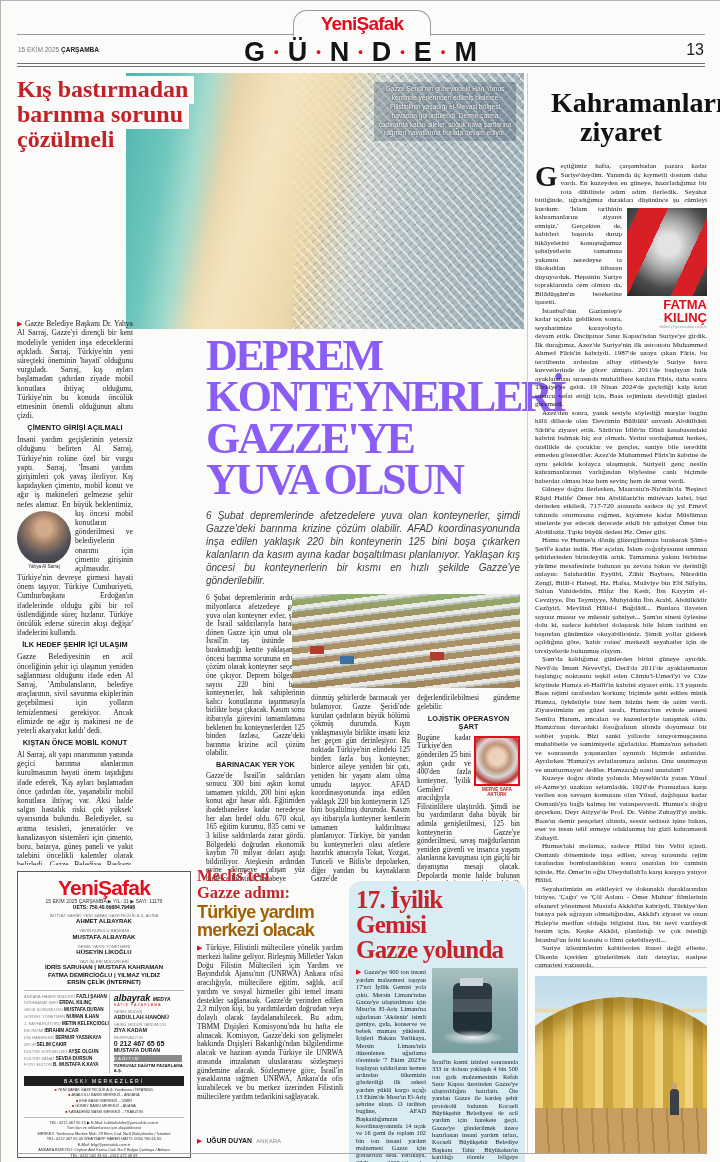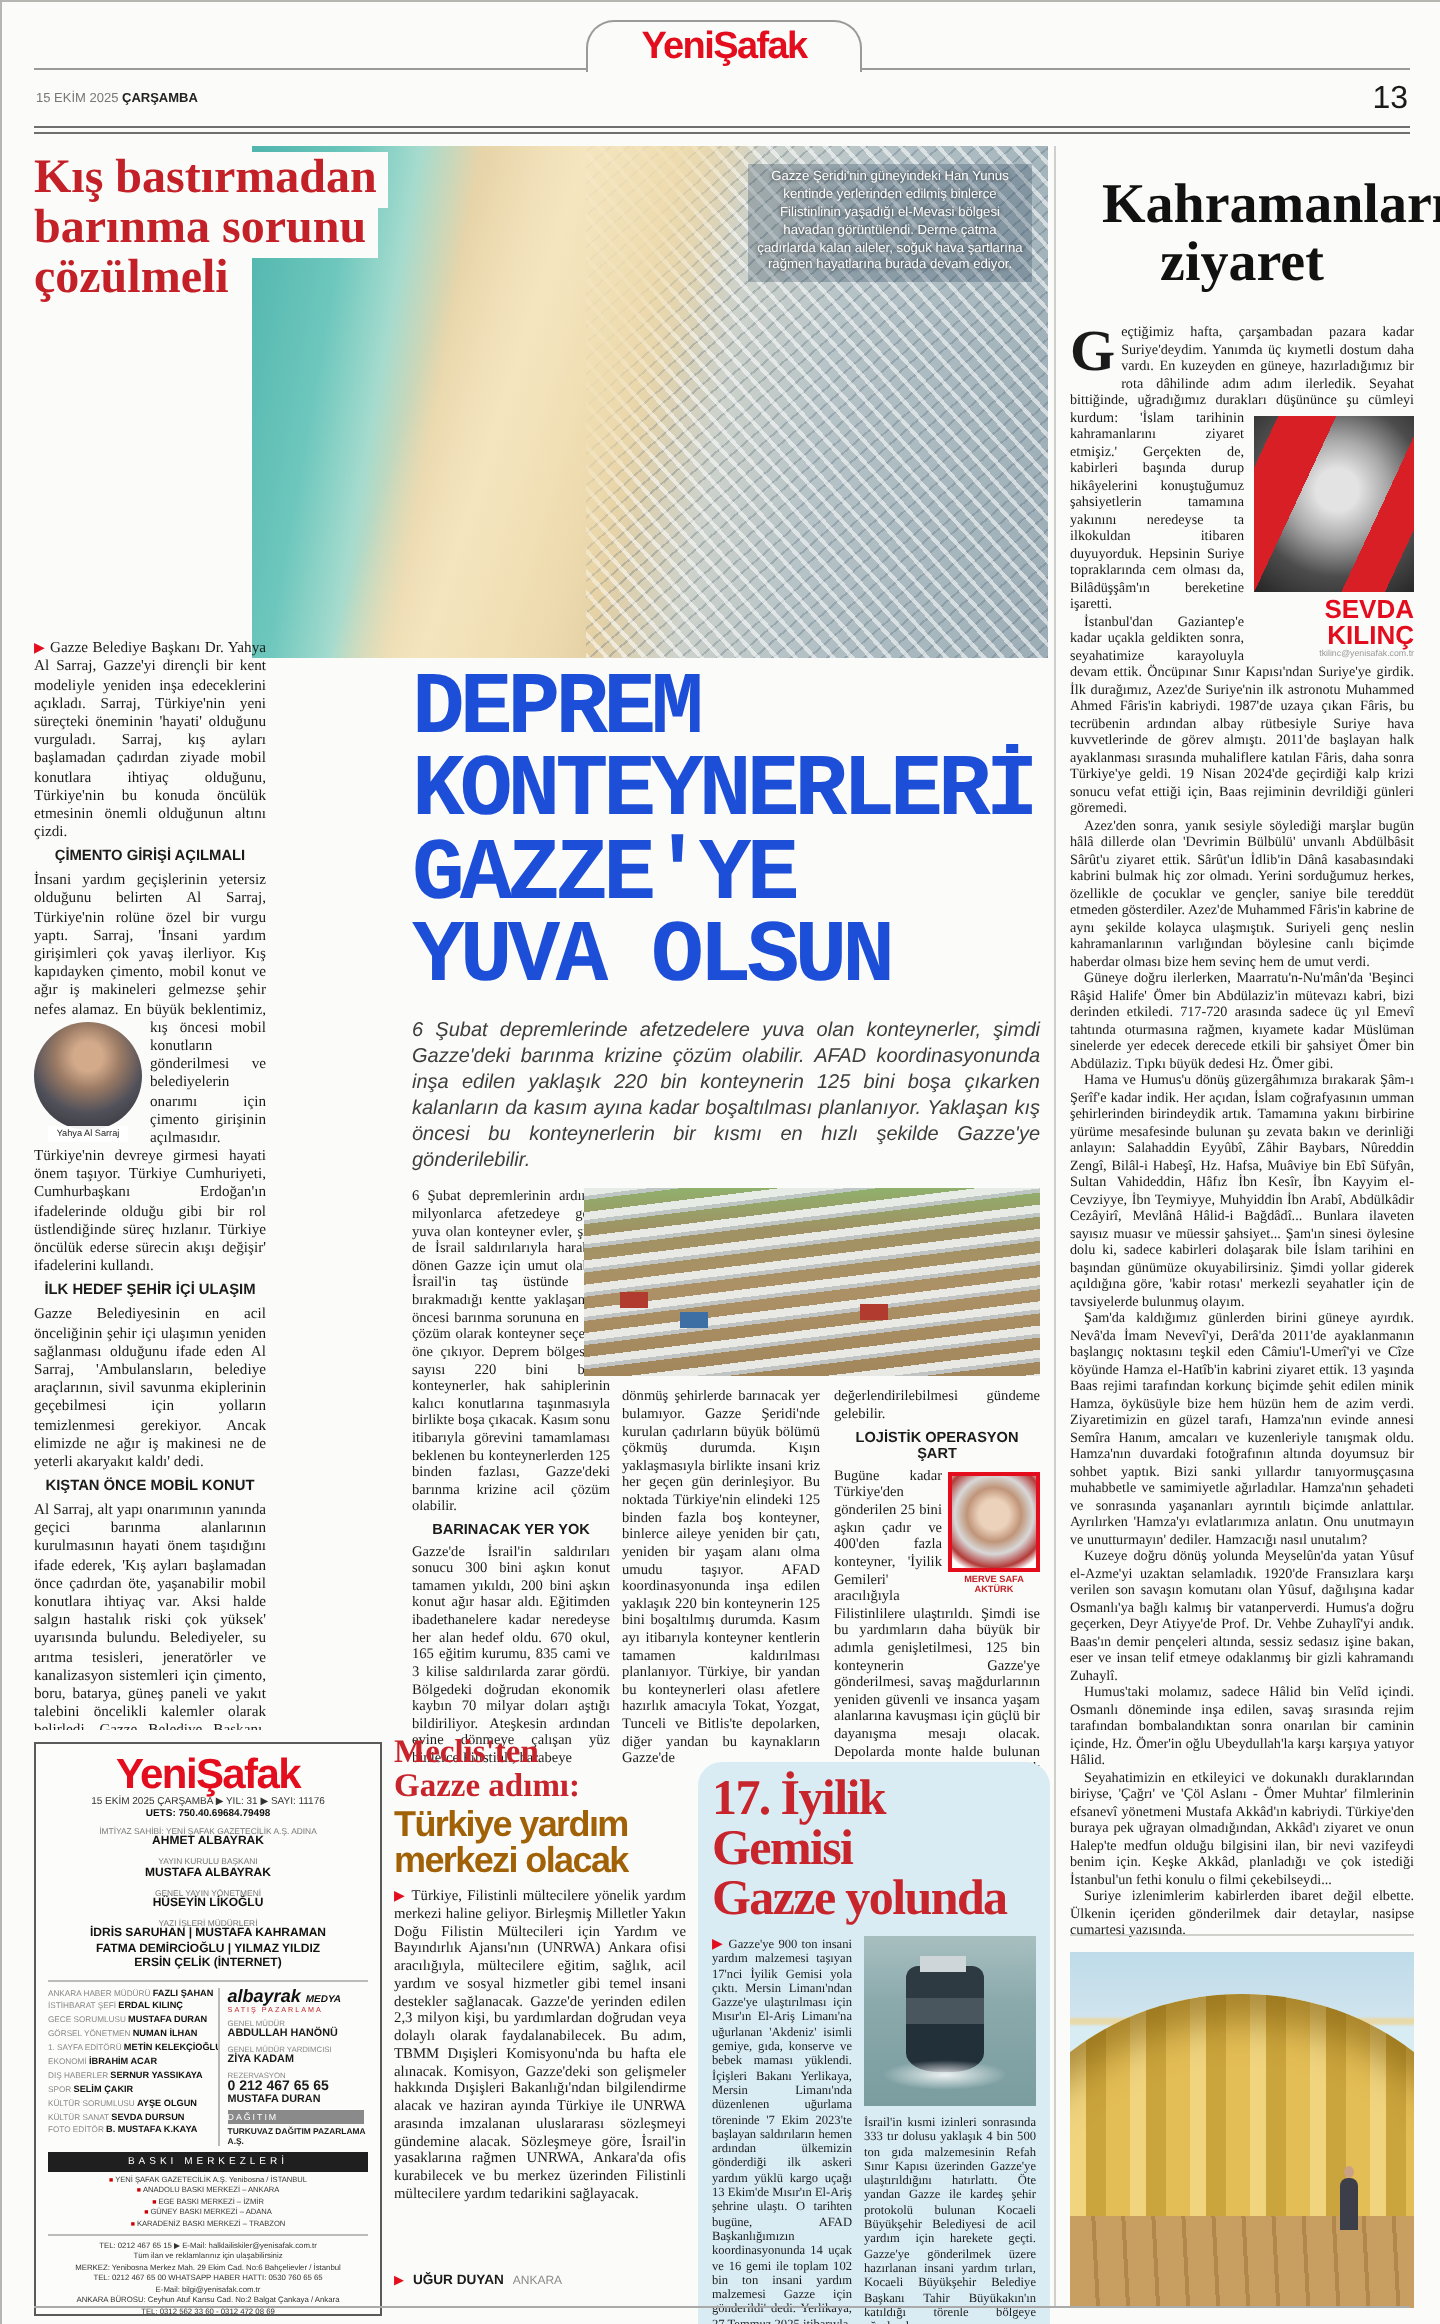--- a/index.html
+++ b/index.html
@@ -44,22 +44,22 @@
   .circ-img{display:block;width:54px;height:54px;border-radius:50%;
      background:radial-gradient(circle at 50% 32%,#d3aa8a 16%,#9a7a64 36%,#50505a 62%,#2e2e33 100%);}
   .circ-label{position:absolute;bottom:0;left:7px;right:7px;background:rgba(255,255,255,.92);font-family:"Liberation Sans",sans-serif;
      font-size:4.6px;text-align:center;font-style:normal;line-height:1.2;padding:1px 0;}
   .byline{margin-top:3px;font-family:"Liberation Sans",sans-serif;}
   .byline::before{content:"\25B6 ";color:#e30d1e;font-size:6.5px;}
   .byline b{font-size:6.8px;}
   .byline .loc{font-size:6px;color:#8a8a8a;}
   
   .main-art{position:absolute;left:205px;top:334px;width:314px;}
-  .main-head{margin:0;font-family:Liberation Mono, monospace;font-weight:bold;font-size:44px;line-height:0.94;
-     letter-spacing:-2.5px;color:#1d4ed8;}
+  .main-head{margin:0;font-family:Liberation Serif, serif;font-weight:bold;font-size:44px;line-height:0.94;
+     letter-spacing:-2.5px;color:#8b5cf6;}
   .main-head span{display:block;}
   .deck{margin-top:9px;font-family:"Liberation Sans",sans-serif;font-style:italic;font-size:10px;line-height:1.3;color:#3e3e3e;text-align:justify;}
   .main-body{position:relative;margin-top:7px;height:318px;}
   .mcol{position:absolute;font-size:7.3px;line-height:1.18;text-align:justify;overflow:hidden;}
   .mcol1{left:0;top:0;width:99px;height:318px;}
   .mcol2{left:105px;top:100px;width:99px;height:218px;}
   .mcol3{left:211px;top:100px;width:103px;height:218px;}
   .mcol p{margin:0;}
   .mhead{font-family:"Liberation Sans",sans-serif;font-weight:bold;font-size:7.3px;text-align:center;margin:3px 0 2px;}
   .photo-cont{position:absolute;left:86px;top:0;width:228px;height:94px;overflow:hidden;
@@ -153,20 +153,21 @@
 
   <div class="hline l"></div>
   <div class="hline r"></div>
   <div class="logo-tab">
     <span class="brand">YeniŞafak</span>
   </div>
   <div class="issue-date">
     <span>15 EKİM 2025</span>
     <b>ÇARŞAMBA</b>
   </div>
+  <div class="gundem"><span class="gl">G</span><span class="gl">Ü</span><span class="gl">N</span><span class="gl">D</span><span class="gl">E</span><span class="gl">M</span></div>
   <div class="pagenum">13</div>
   <div class="header-rule"></div>
 
   <div class="photo-main">
     <div class="photo-cap">Gazze Şeridi'nin güneyindeki Han Yunus kentinde yerlerinden edilmiş binlerce Filistinlinin yaşadığı el-Mevasi bölgesi havadan görüntülendi. Derme çatma çadırlarda kalan aileler, soğuk hava şartlarına rağmen hayatlarına burada devam ediyor.</div>
   </div>
 
   <h1 class="left-head">
     <span>Kış bastırmadan barınma sorunu çözülmeli</span>
   </h1>
@@ -217,21 +218,21 @@
     </div>
   </div>
 
   <div class="vrule"></div>
   <div class="opinion">
     <h2 class="op-title">Kahramanları ziyaret</h2>
     <div class="op-body">
       <p class="first"><span class="dropcap">G</span><span>eçtiğimiz hafta, çarşambadan pazara kadar Suriye'deydim. Yanımda üç kıymetli dostum daha vardı. En kuzeyden en güneye, hazırladığımız bir rota dâhilinde adım adım ilerledik. Seyahat bittiğinde, uğradığımız durakları düşününce şu cümleyi kurdum: 'İslam</span>
         <span class="op-photo">
           <span class="op-photo-img" style="display:block"></span>
-          <span class="op-author" style="display:block">SEVDA
+          <span class="op-author" style="display:block">FATMA
 KILINÇ</span>
           <span class="op-mail" style="display:block">tkilinc@yenisafak.com.tr</span>
         </span>
         <span>tarihinin kahramanlarını ziyaret etmişiz.' Gerçekten de, kabirleri başında durup hikâyelerini konuştuğumuz şahsiyetlerin tamamına yakınını neredeyse ta ilkokuldan itibaren duyuyorduk. Hepsinin Suriye topraklarında cem olması da, Bilâdüşşâm'ın bereketine işaretti.</span></p>
       <p>İstanbul'dan Gaziantep'e kadar uçakla geldikten sonra, seyahatimize karayoluyla devam ettik. Öncüpınar Sınır Kapısı'ndan Suriye'ye girdik. İlk durağımız, Azez'de Suriye'nin ilk astronotu Muhammed Ahmed Fâris'in kabriydi. 1987'de uzaya çıkan Fâris, bu tecrübenin ardından albay rütbesiyle Suriye hava kuvvetlerinde de görev almıştı. 2011'de başlayan halk ayaklanması sırasında muhaliflere katılan Fâris, daha sonra Türkiye'ye geldi. 19 Nisan 2024'de geçirdiği kalp krizi sonucu vefat ettiği için, Baas rejiminin devrildiği günleri göremedi.</p>
       <div>
           <p>Azez'den sonra, yanık sesiyle söylediği marşlar bugün hâlâ dillerde olan 'Devrimin Bülbülü' unvanlı Abdülbâsit Sârût'u ziyaret ettik. Sârût'un İdlib'in Dânâ kasabasındaki kabrini bulmak hiç zor olmadı. Yerini sorduğumuz herkes, özellikle de çocuklar ve gençler, saniye bile tereddüt etmeden gösterdiler. Azez'de Muhammed Fâris'in kabrine de aynı şekilde kolayca ulaşmıştık. Suriyeli genç neslin kahramanlarının varlığından böylesine canlı biçimde haberdar olması bize hem sevinç hem de umut verdi.</p>
           <p>Güneye doğru ilerlerken, Maarratu'n-Nu'mân'da 'Beşinci Râşid Halife' Ömer bin Abdülaziz'in mütevazı kabri, bizi derinden etkiledi. 717-720 arasında sadece üç yıl Emevî tahtında oturmasına rağmen, kıyamete kadar Müslüman sinelerde yer edecek derecede etkili bir şahsiyet Ömer bin Abdülaziz. Tıpkı büyük dedesi Hz. Ömer gibi.</p>
           <p>Hama ve Humus'u dönüş güzergâhımıza bırakarak Şâm-ı Şerîf'e kadar indik. Her açıdan, İslam coğrafyasının umman şehirlerinden birindeydik artık. Tamamına yakını birbirine yürüme mesafesinde bulunan şu zevata bakın ve derinliği anlayın: Salahaddin Eyyûbî, Zâhir Baybars, Nûreddin Zengî, Bilâl-i Habeşî, Hz. Hafsa, Muâviye bin Ebî Süfyân, Sultan Vahideddin, Hâfız İbn Kesîr, İbn Kayyim el-Cevziyye, İbn Teymiyye, Muhyiddin İbn Arabî, Abdülkâdir Cezâyirî, Mevlânâ Hâlid-i Bağdâdî... Bunlara ilaveten sayısız muasır ve müessir şahsiyet... Şam'ın sinesi öylesine dolu ki, sadece kabirleri dolaşarak bile İslam tarihini en başından günümüze okuyabilirsiniz. Şimdi yollar giderek açıldığına göre, 'kabir rotası' merkezli seyahatler için de tavsiyelerde bulunmuş olayım.</p>
           <p>Şam'da kaldığımız günlerden birini güneye ayırdık. Nevâ'da İmam Nevevî'yi, Derâ'da 2011'de ayaklanmanın başlangıç noktasını teşkil eden Câmiu'l-Umerî'yi ve Cîze köyünde Hamza el-Hatîb'in kabrini ziyaret ettik. 13 yaşında Baas rejimi tarafından korkunç biçimde şehit edilen minik Hamza, öyküsüyle bize hem hüzün hem de azim verdi. Ziyaretimizin en güzel tarafı, Hamza'nın evinde annesi Semîra Hanım, amcaları ve kuzenleriyle tanışmak oldu. Hamza'nın duvardaki fotoğrafının altında doyumsuz bir sohbet yaptık. Bizi sanki yıllardır tanıyormuşçasına muhabbetle ve samimiyetle ağırladılar. Hamza'nın şehadeti ve sonrasında yaşananları ayrıntılı biçimde anlattılar. Ayrılırken 'Hamza'yı evlatlarımıza anlatın. Onu unutmayın ve unutturmayın' dediler. Hamzacığı nasıl unutalım?</p>

